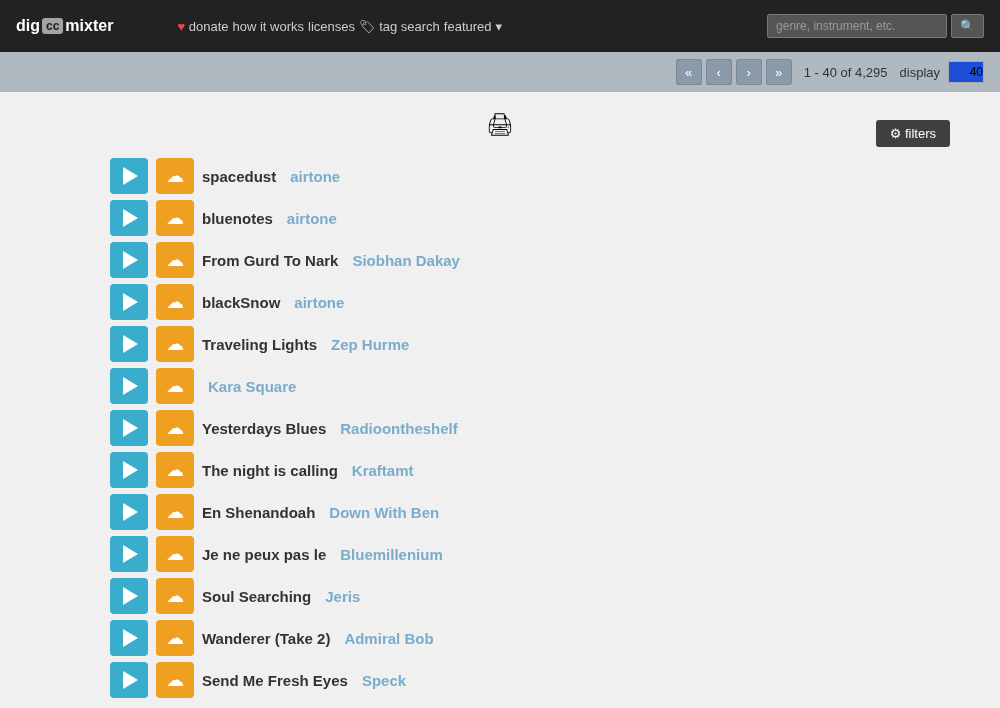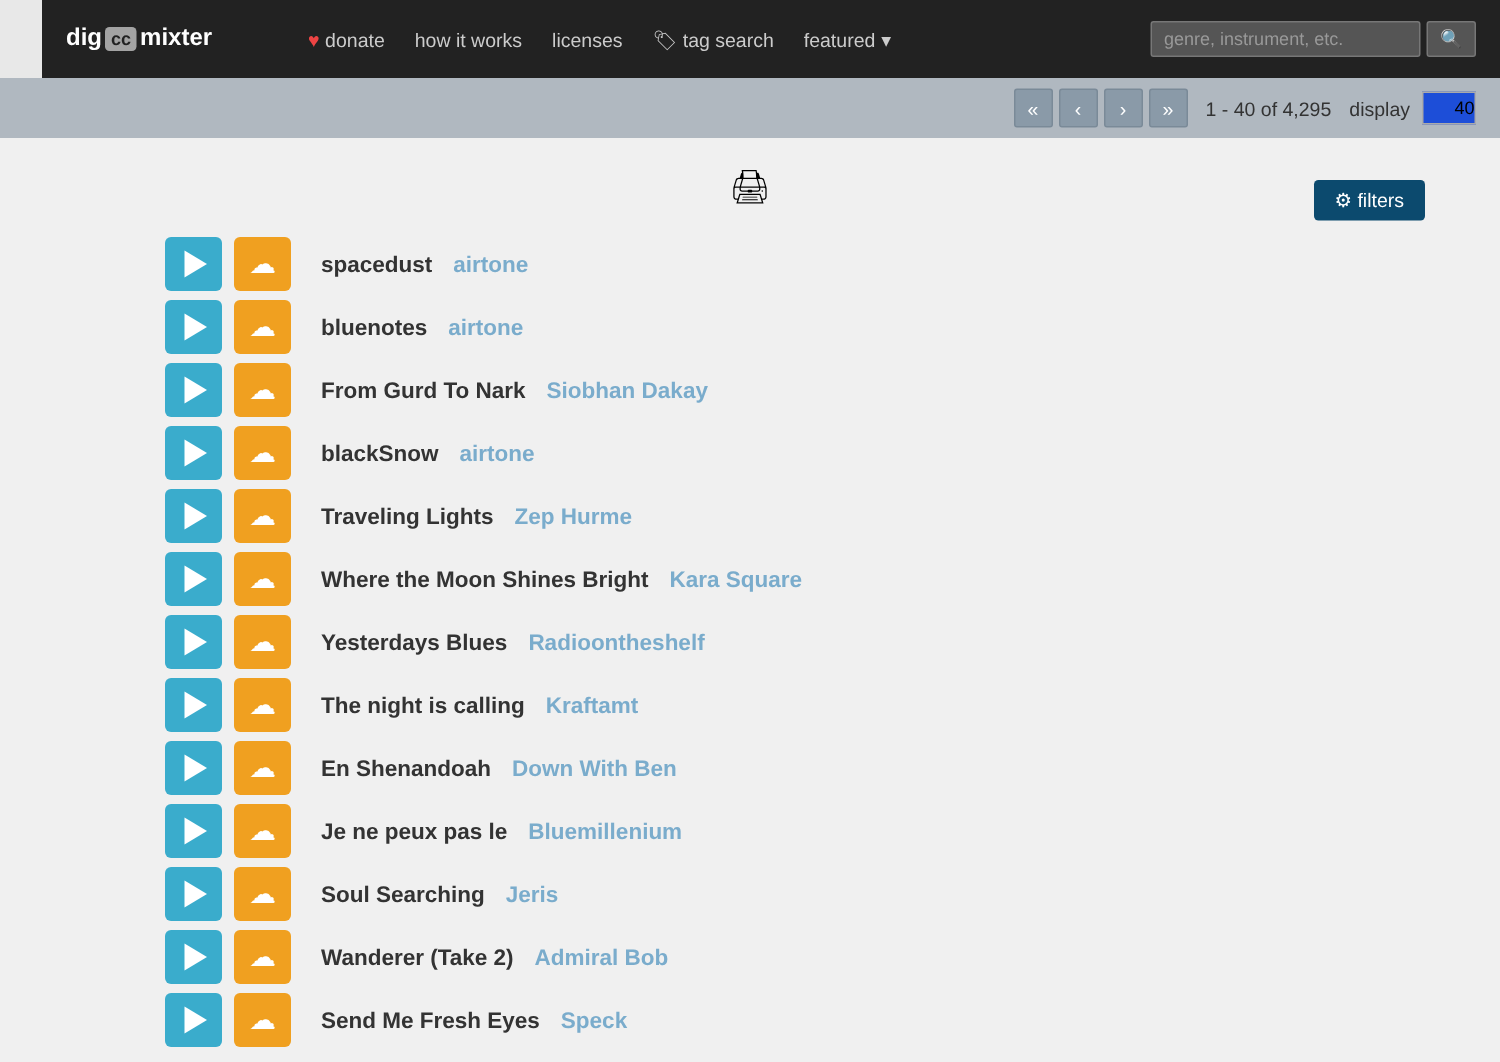--- a/index.html
+++ b/index.html
@@ -6,21 +6,20 @@
     body { font-family: Arial, sans-serif; font-size: 14px; background: #e8e8e8; }
 
     
     .header {
       background: #222;
       height: 52px;
       display: flex;
       align-items: center;
       padding: 0 16px;
       gap: 24px;
-      margin-left: 28px;
     }
     .logo {
       display: flex;
       align-items: center;
       gap: 2px;
     }
     .logo-dig {
       color: #fff;
       font-size: 16px;
       font-weight: bold;
@@ -35,21 +34,21 @@
     }
     .logo-mixter {
       color: #fff;
       font-size: 16px;
       font-weight: bold;
       text-align: right;
     }
     .nav-links {
       display: flex;
       align-items: center;
-      gap: 20px;
+      gap: 4px;
       margin-left: 40px;
     }
     .nav-link {
       color: #ccc;
       text-decoration: none;
       font-size: 13px;
       cursor: pointer;
     }
     .nav-link .heart { color: #e44; }
     .nav-featured {
@@ -148,21 +147,21 @@
     }
     .page-title {
       font-size: 26px;
       font-weight: normal;
       color: #333;
     }
     .filters-btn {
       position: absolute;
       right: 30px;
       margin-top: -38px;
-      background: #0c4a6e;
+      background: #404040;
       color: #fff;
       border: none;
       padding: 6px 14px;
       cursor: pointer;
       border-radius: 3px;
       font-size: 13px;
       display: flex;
       align-items: center;
       gap: 6px;
     }
@@ -218,21 +217,20 @@
       flex-shrink: 0;
     }
     .cloud-icon {
       color: #fff;
       font-size: 18px;
     }
     .track-title {
       color: #333;
       font-size: 15px;
       font-weight: bold;
-      margin-left: 12px;
     }
     .track-artist {
       color: #7aaccc;
       font-size: 15px;
       font-weight: bold;
       margin-left: 6px;
     }
   </style>
 </head>
 <body>
@@ -334,21 +332,20 @@
       <span class="track-title">Traveling Lights</span>
       <span class="track-artist">Zep Hurme</span>
     </li>
       <li class="track-item">
       <button class="btn-play">
         <span class="play-triangle"></span>
       </button>
       <button class="btn-cloud">
         <span class="cloud-icon">☁</span>
       </button>
-      <span class="track-title">Where the Moon Shines Bright</span>
       <span class="track-artist">Kara Square</span>
     </li>
       <li class="track-item">
       <button class="btn-play">
         <span class="play-triangle"></span>
       </button>
       <button class="btn-cloud">
         <span class="cloud-icon">☁</span>
       </button>
       <span class="track-title">Yesterdays Blues</span>

